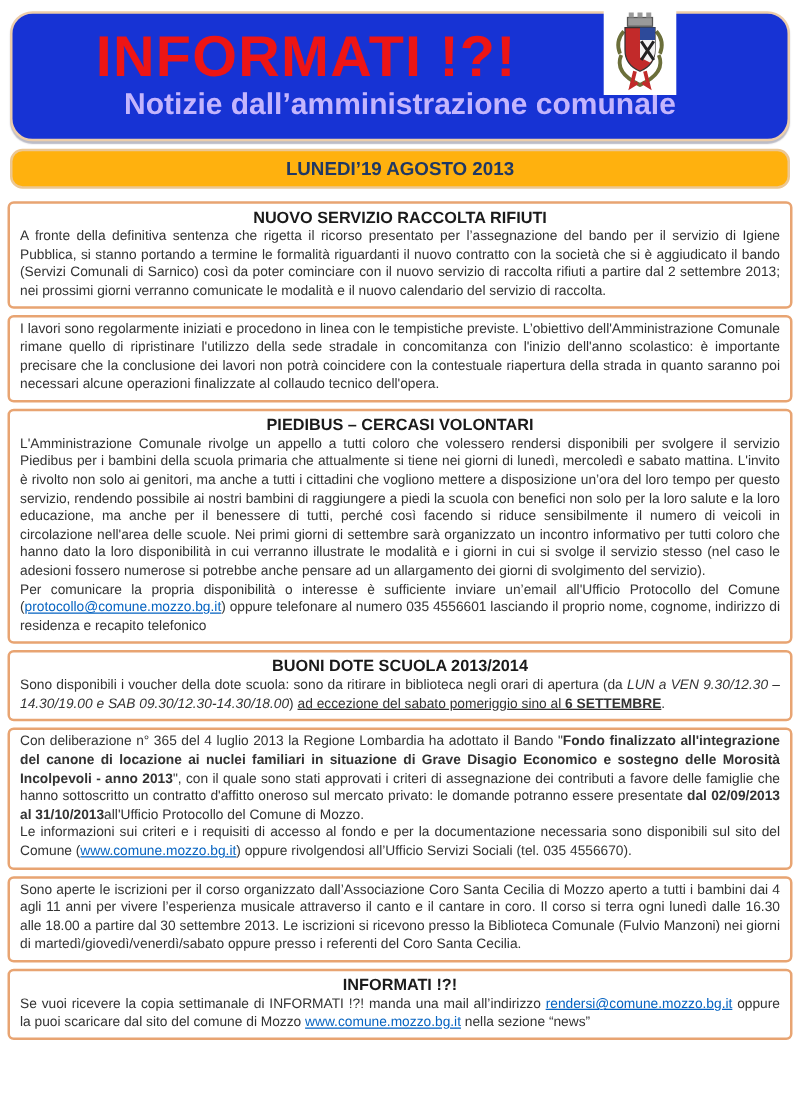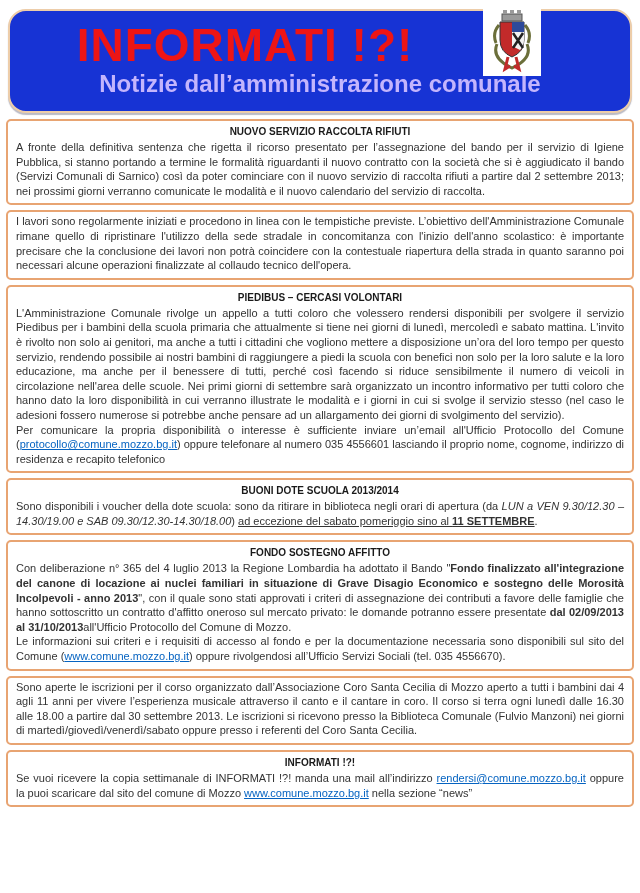--- a/index.html
+++ b/index.html
@@ -15,21 +15,21 @@
   .crest{position:absolute;top:-5px;left:473px;width:58px;height:70px;background:#ffffff;}
 
   
   .datebar{margin:0 8px 10px 8px;height:28px;background:#ffb10e;border:2px solid #ecc793;
           border-radius:10px;display:flex;align-items:center;justify-content:center;}
   .datebar span{color:#1f3864;font-weight:bold;font-size:15px;}
 
   
   .box{margin:5px 6px 0 6px;background:#ffffff;border:2px solid #e8a472;border-radius:5px;
        padding:2px 8px 5px 8px;}
-  .box h2{margin:0;text-align:center;font-size:10px;line-height:17px;font-weight:bold;color:#1a1a1a;}
+  .box h2{margin:0;text-align:center;font-size:13px;line-height:17px;font-weight:bold;color:#1a1a1a;}
   .box p{margin:0;font-size:11px;line-height:14.6px;color:#333333;text-align:justify;}
   .b{font-weight:bold;} .i{font-style:italic;} .u{text-decoration:underline;}
   a.link{color:#0563c1;text-decoration:underline;cursor:pointer;}
 </style>
 </head>
 <body>
 
 <div class="page">
 
   <div class="banner">
@@ -46,43 +46,45 @@
           <rect x="34" y="4" width="4" height="4" fill="#9a9a9a"></rect>
         <path d="M17 16 h24 v18 q0 12 -12 17 q-12 -5 -12 -17 z" fill="#c22a2a" stroke="#333333" stroke-width="1"></path>
         <path d="M29 16 h12 v10 h-12 z" fill="#2d4a9a"></path>
         <path d="M29 26 h12 v8 q0 6 -4 10 l-8 -4 z" fill="#f2f2f2"></path>
         <path d="M30 27 l10 15 M40 27 l-10 15" stroke="#222222" stroke-width="2.5"></path>
         <path d="M25 51 l-3 12 l5 -3 M33 51 l3 12 l-5 -3" fill="none" stroke="#c22a2a" stroke-width="3"></path>
       </svg>
     </div>
   </div>
 
+  <div class="datebar">
+    <span>LUNEDI’19 AGOSTO 2013</span>
+  </div>
 
   <section class="box">
     <h2>NUOVO SERVIZIO RACCOLTA RIFIUTI</h2>
     <p><span>A fronte della definitiva sentenza che rigetta il ricorso presentato per l’assegnazione del bando per il servizio di Igiene Pubblica, si stanno portando a termine le formalità riguardanti il nuovo contratto con la società che si è aggiudicato il bando (Servizi Comunali di Sarnico) così da poter cominciare con il nuovo servizio di raccolta rifiuti a partire dal 2 settembre 2013; nei prossimi giorni verranno comunicate le modalità e il nuovo calendario del servizio di raccolta.</span></p>
   </section>
 
   <section class="box">
     <p><span>I lavori sono regolarmente iniziati e procedono in linea con le tempistiche previste. L’obiettivo dell'Amministrazione Comunale rimane quello di ripristinare l'utilizzo della sede stradale in concomitanza con l'inizio dell'anno scolastico: è importante precisare che la conclusione dei lavori non potrà coincidere con la contestuale riapertura della strada in quanto saranno poi necessari alcune operazioni finalizzate al collaudo tecnico dell'opera.</span></p>
   </section>
 
   <section class="box">
     <h2>PIEDIBUS – CERCASI VOLONTARI</h2>
     <p><span>L'Amministrazione Comunale rivolge un appello a tutti coloro che volessero rendersi disponibili per svolgere il servizio Piedibus per i bambini della scuola primaria che attualmente si tiene nei giorni di lunedì, mercoledì e sabato mattina. L'invito è rivolto non solo ai genitori, ma anche a tutti i cittadini che vogliono mettere a disposizione un’ora del loro tempo per questo servizio, rendendo possibile ai nostri bambini di raggiungere a piedi la scuola con benefici non solo per la loro salute e la loro educazione, ma anche per il benessere di tutti, perché così facendo si riduce sensibilmente il numero di veicoli in circolazione nell'area delle scuole. Nei primi giorni di settembre sarà organizzato un incontro informativo per tutti coloro che hanno dato la loro disponibilità in cui verranno illustrate le modalità e i giorni in cui si svolge il servizio stesso (nel caso le adesioni fossero numerose si potrebbe anche pensare ad un allargamento dei giorni di svolgimento del servizio).</span></p>
     <p><span>Per comunicare la propria disponibilità o interesse è sufficiente inviare un’email all'Ufficio Protocollo del Comune (</span><a class="link">protocollo@comune.mozzo.bg.it</a><span>) oppure telefonare al numero 035 4556601 lasciando il proprio nome, cognome, indirizzo di residenza e recapito telefonico</span></p>
   </section>
 
   <section class="box">
     <h2>BUONI DOTE SCUOLA 2013/2014</h2>
-    <p><span>Sono disponibili i voucher della dote scuola: sono da ritirare in biblioteca negli orari di apertura (da </span><span class="i">LUN a VEN 9.30/12.30 – 14.30/19.00 e SAB 09.30/12.30-14.30/18.00</span><span>) </span><span class="u">ad eccezione del sabato pomeriggio sino al </span><span class="b u">11 SETTEMBRE</span><span>.</span></p>
+    <p><span>Sono disponibili i voucher della dote scuola: sono da ritirare in biblioteca negli orari di apertura (da </span><span class="i">LUN a VEN 9.30/12.30 – 14.30/19.00 e SAB 09.30/12.30-14.30/18.00</span><span>) </span><span class="u">ad eccezione del sabato pomeriggio sino al </span><span class="b u">6 SETTEMBRE</span><span>.</span></p>
   </section>
 
   <section class="box">
-    <h2>FONDO SOSTEGNO AFFITTO</h2>
     <p><span>Con deliberazione n° 365 del 4 luglio 2013 la Regione Lombardia ha adottato il Bando "</span><span class="b">Fondo finalizzato all'integrazione del canone di locazione ai nuclei familiari in situazione di Grave Disagio Economico e sostegno delle Morosità Incolpevoli - anno 2013</span><span>", con il quale sono stati approvati i criteri di assegnazione dei contributi a favore delle famiglie che hanno sottoscritto un contratto d'affitto oneroso sul mercato privato: le domande potranno essere presentate </span><span class="b">dal 02/09/2013 al 31/10/2013</span><span>all'Ufficio Protocollo del Comune di Mozzo.</span></p>
     <p><span>Le informazioni sui criteri e i requisiti di accesso al fondo e per la documentazione necessaria sono disponibili sul sito del Comune (</span><a class="link">www.comune.mozzo.bg.it</a><span>) oppure rivolgendosi all’Ufficio Servizi Sociali (tel. 035 4556670).</span></p>
   </section>
 
   <section class="box">
     <p><span>Sono aperte le iscrizioni per il corso organizzato dall’Associazione Coro Santa Cecilia di Mozzo aperto a tutti i bambini dai 4 agli 11 anni per vivere l’esperienza musicale attraverso il canto e il cantare in coro. Il corso si terra ogni lunedì dalle 16.30 alle 18.00 a partire dal 30 settembre 2013. Le iscrizioni si ricevono presso la Biblioteca Comunale (Fulvio Manzoni) nei giorni di martedì/giovedì/venerdì/sabato oppure presso i referenti del Coro Santa Cecilia.</span></p>
   </section>
 
   <section class="box">
     <h2>INFORMATI !?!</h2>

